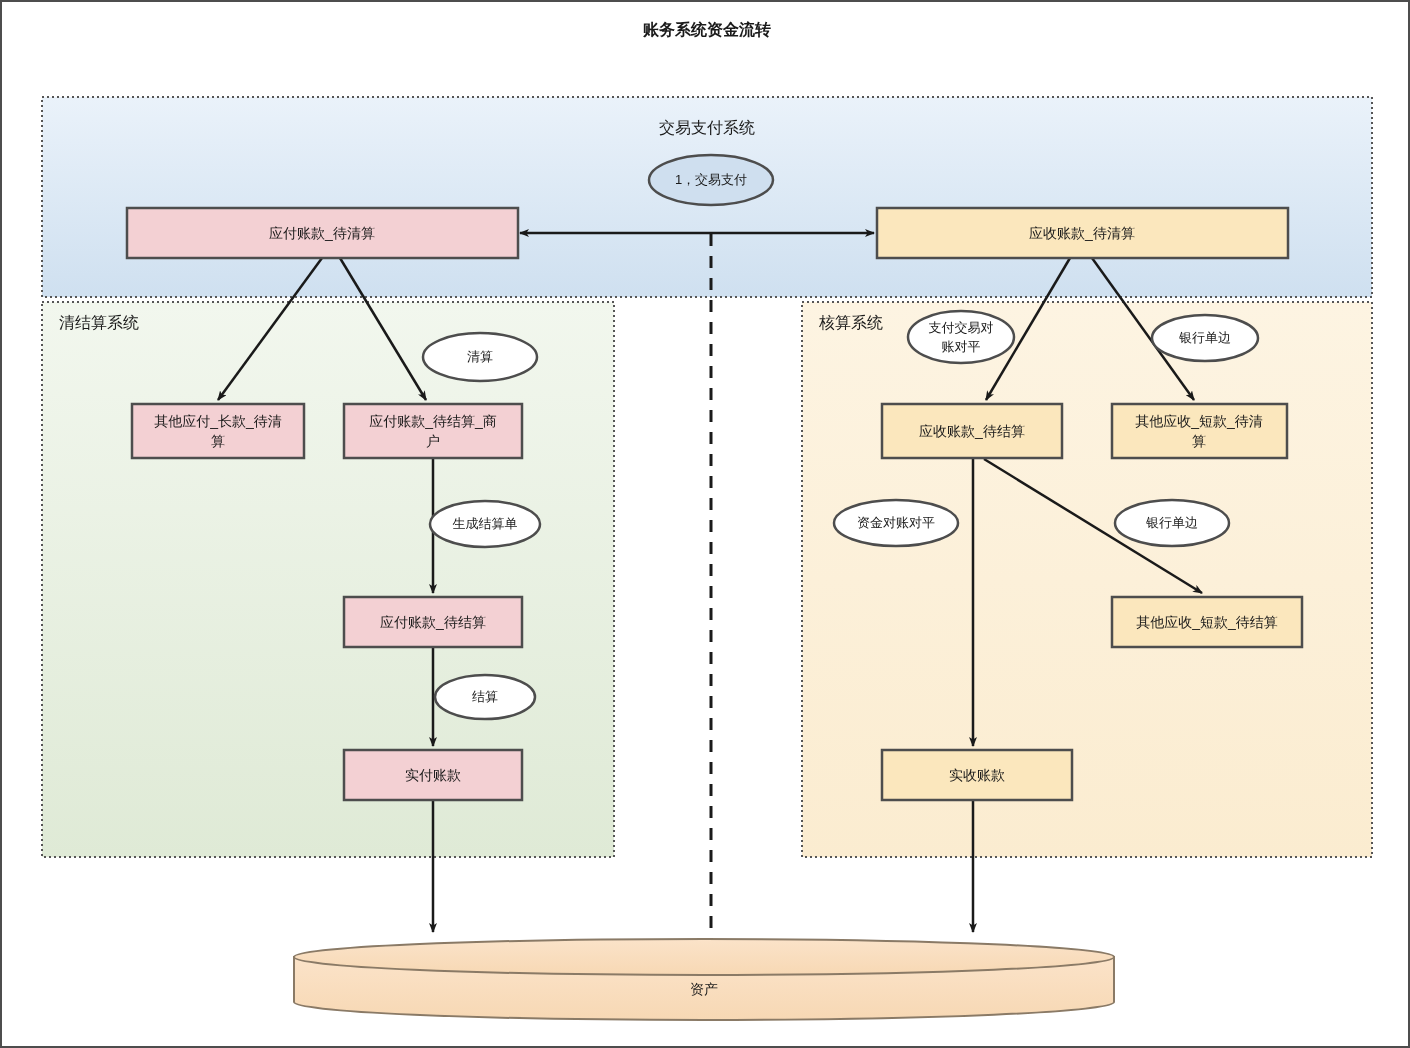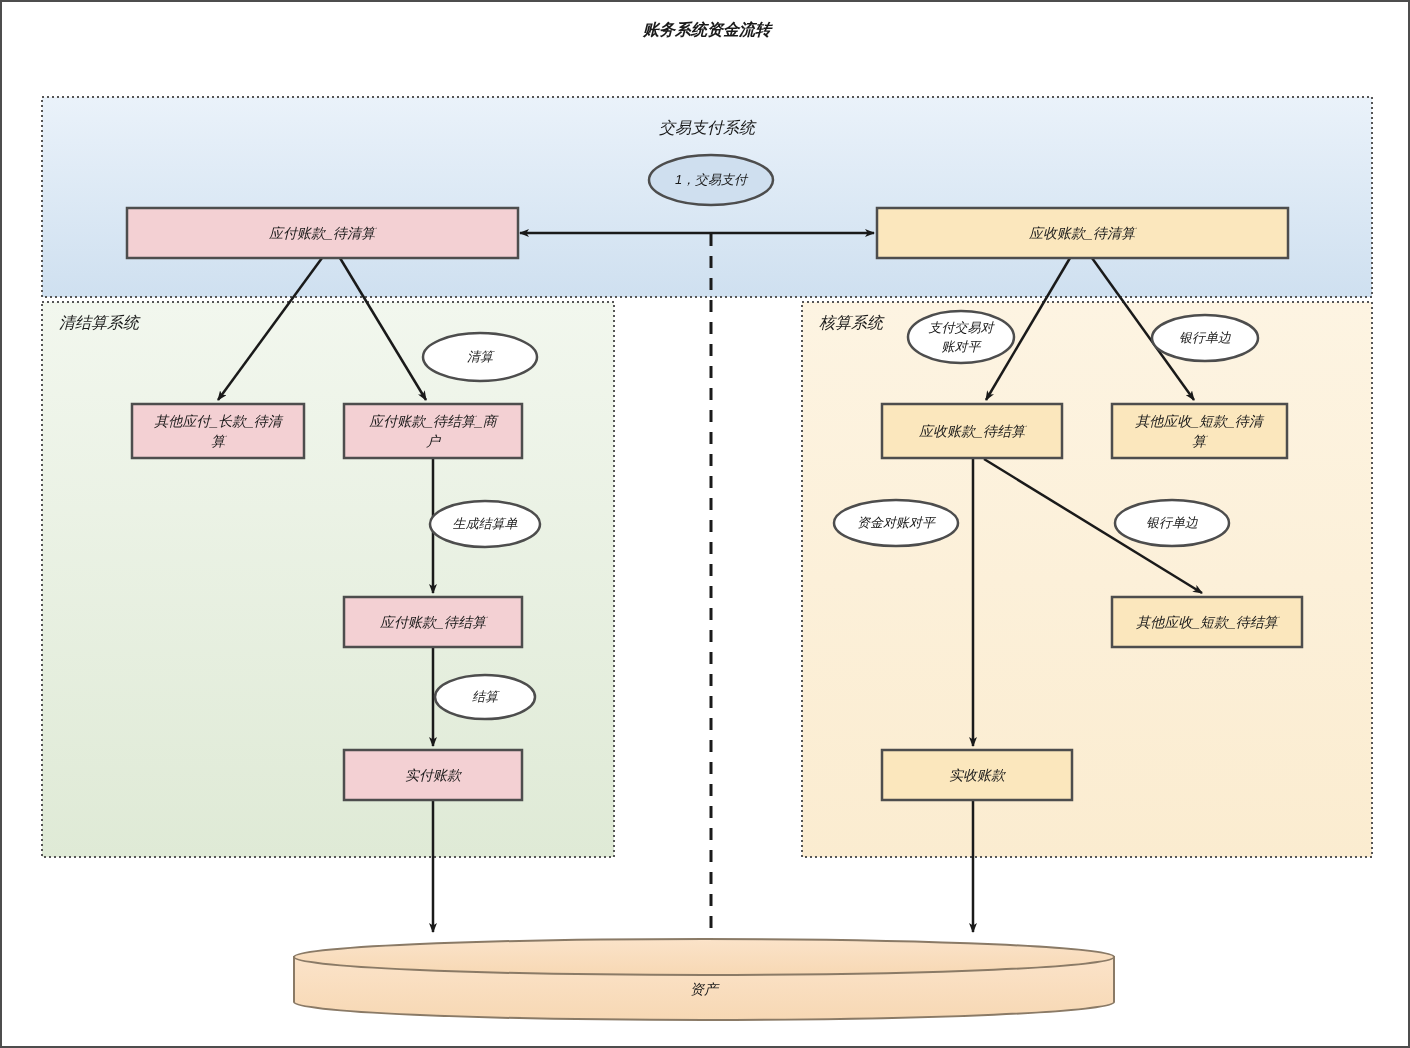--- a/index.html
+++ b/index.html
@@ -11,21 +11,20 @@
     font-family: "Liberation Sans", "DejaVu Sans", sans-serif;
   }
   #canvas {
     position: relative;
     width: 1410px;
     height: 1048px;
     background: #ffffff;
     border: 2px solid #4d4d4d;
     box-sizing: border-box;
     overflow: hidden;
-    font-style: italic;
   }
   #diagram-svg {
     position: absolute;
     left: 0;
     top: 0;
   }
   .node-label {
     font-family: "Liberation Sans", "DejaVu Sans", sans-serif;
     fill: #1a1a1a;
     text-anchor: middle;

